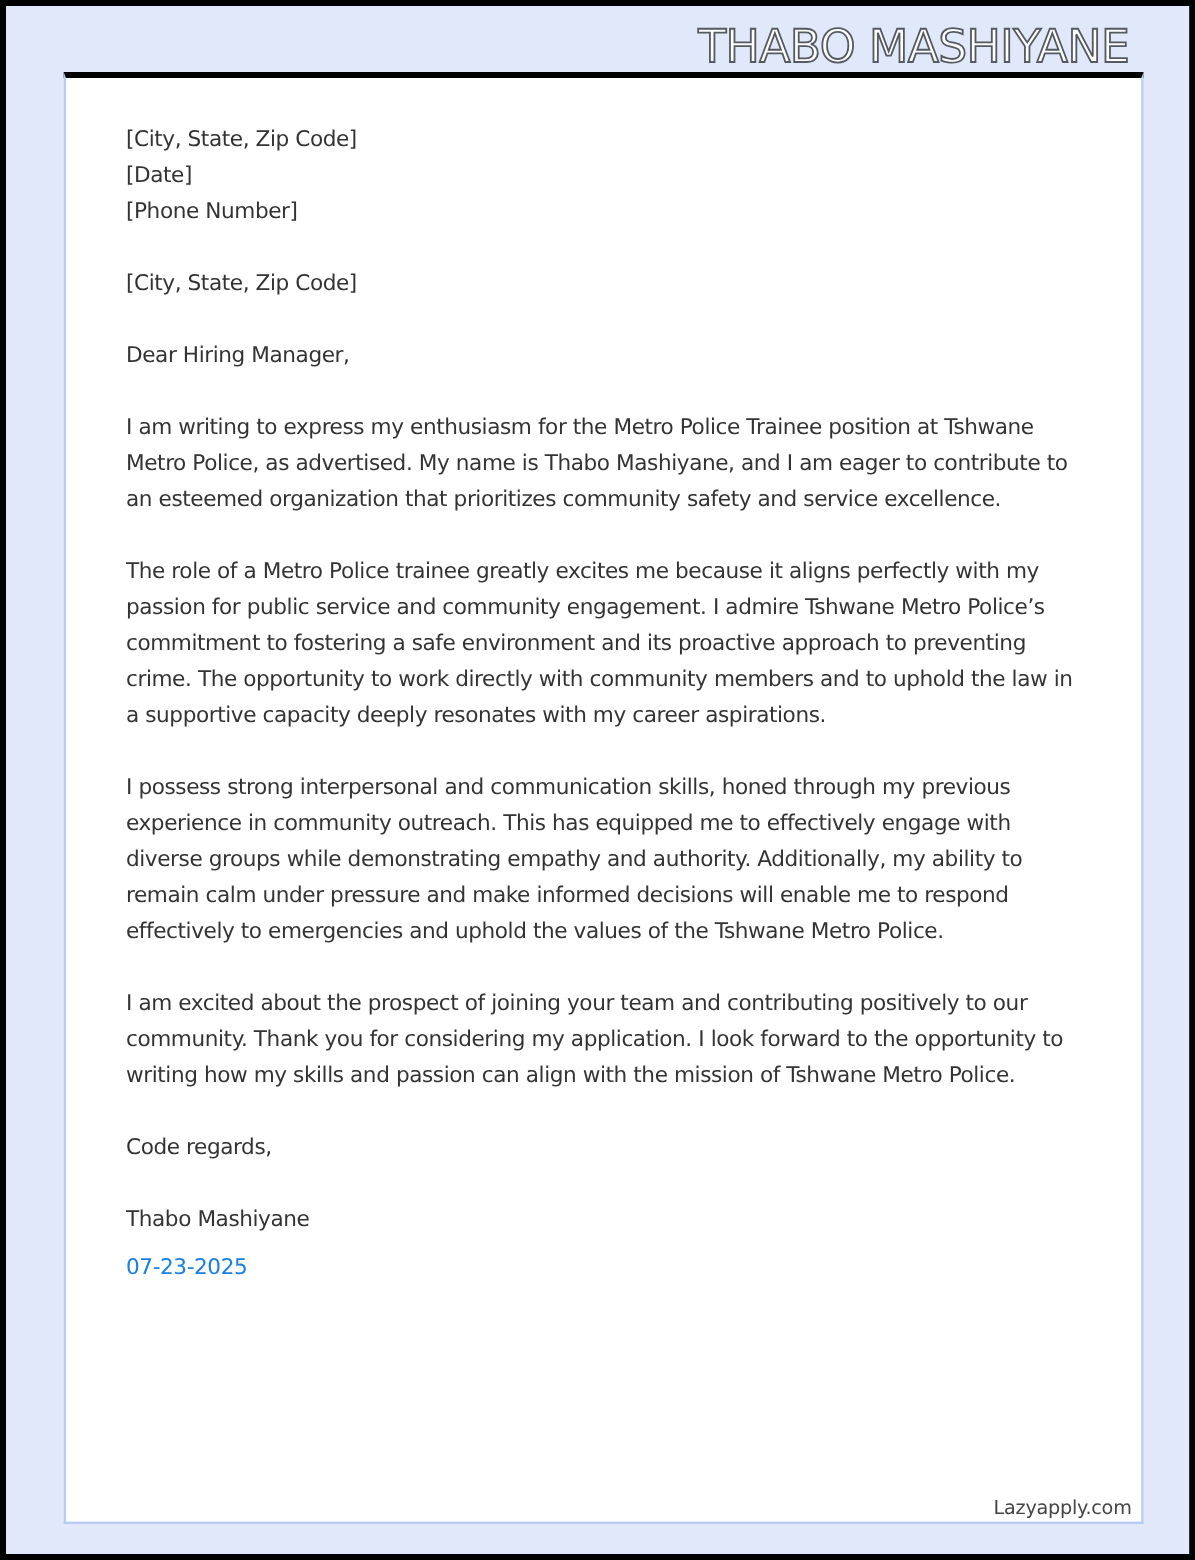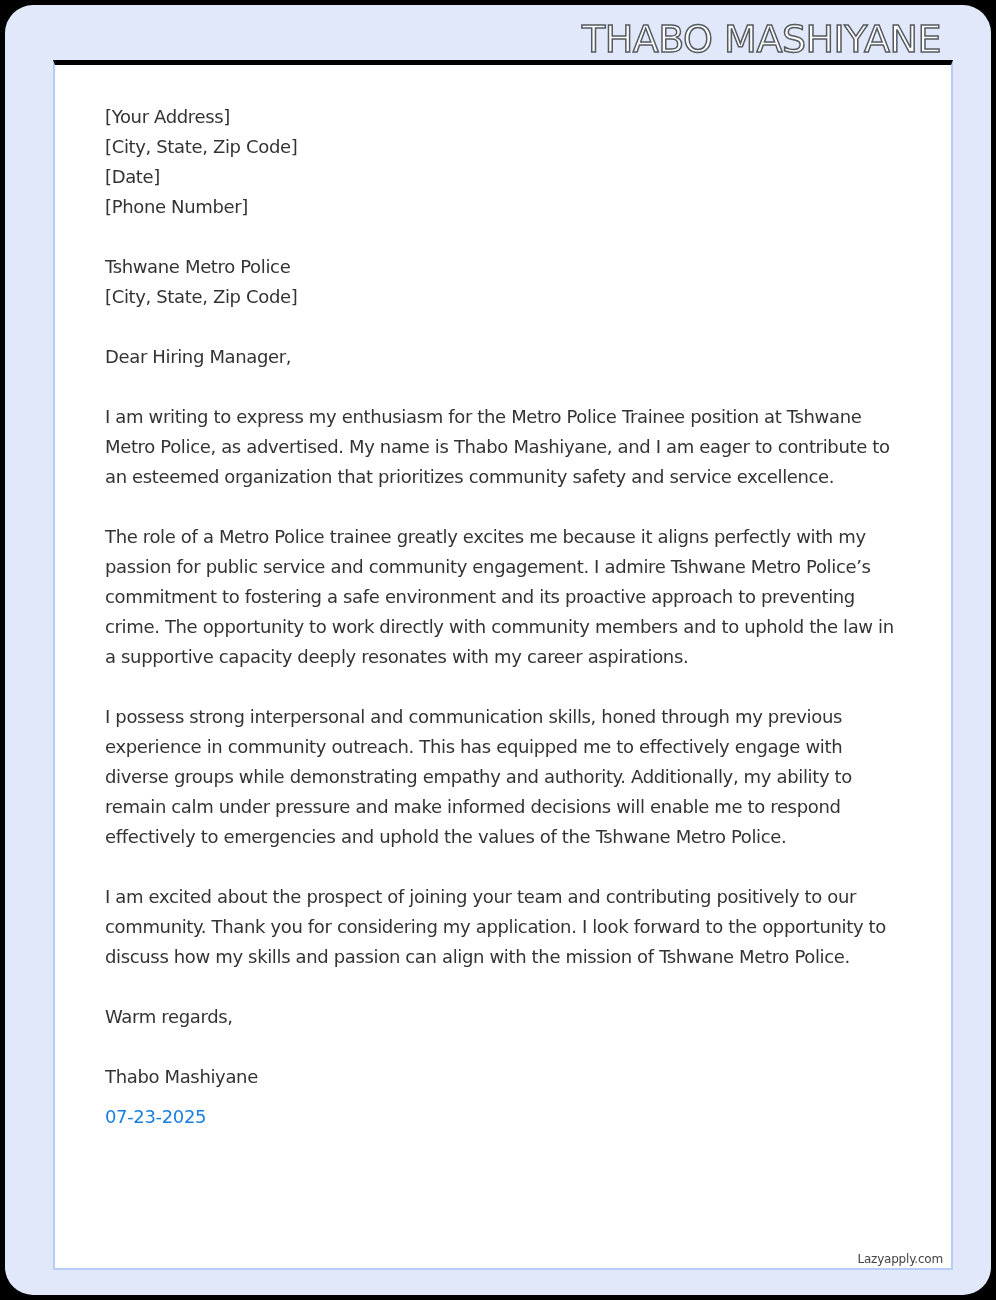--- a/index.html
+++ b/index.html
@@ -8,21 +8,20 @@
     height: 1300px;
     background: #000;
     position: relative;
     overflow: hidden;
   }
   .frame {
     position: absolute;
     left: 5px; top: 5px;
     width: 986px; height: 1290px;
     background: #e0e8fa;
-    border-radius: 28px;
   }
   .header-name {
     position: absolute;
     right: 50px;
     top: 12px;
     font-family: "DejaVu Sans", sans-serif;
     font-size: 38px;
     line-height: 44px;
     letter-spacing: -0.5px;
     color: #ffffff;
@@ -55,47 +54,45 @@
   .content .line { display: block; }
   .content .date {
     color: #1a7fe0;
     margin-top: -20px;
   }
   .footer-brand {
     position: absolute;
     right: 8px;
     bottom: 2px;
     font-family: "DejaVu Sans", sans-serif;
-    font-size: 12px;
+    font-size: 16px;
     color: #444;
     letter-spacing: -0.2px;
   }
 </style>
 </head>
 <body>
 
 <div class="frame">
   <div class="header-name">THABO MASHIYANE</div>
 
   <div class="card">
     <div class="content">
       <p>
-        <span class="line">[Your Address]</span>
         <span class="line">[City, State, Zip Code]</span>
         <span class="line">[Date]</span>
         <span class="line">[Phone Number]</span>
       </p>
       <p>
-        <span class="line">Tshwane Metro Police</span>
         <span class="line">[City, State, Zip Code]</span>
       </p>
       <p>Dear Hiring Manager,</p>
       <p>I am writing to express my enthusiasm for the Metro Police Trainee position at Tshwane Metro Police, as advertised. My name is Thabo Mashiyane, and I am eager to contribute to an esteemed organization that prioritizes community safety and service excellence.</p>
       <p>The role of a Metro Police trainee greatly excites me because it aligns perfectly with my passion for public service and community engagement. I admire Tshwane Metro Police’s commitment to fostering a safe environment and its proactive approach to preventing crime. The opportunity to work directly with community members and to uphold the law in a supportive capacity deeply resonates with my career aspirations.</p>
       <p>I possess strong interpersonal and communication skills, honed through my previous experience in community outreach. This has equipped me to effectively engage with diverse groups while demonstrating empathy and authority. Additionally, my ability to remain calm under pressure and make informed decisions will enable me to respond effectively to emergencies and uphold the values of the Tshwane Metro Police.</p>
-      <p>I am excited about the prospect of joining your team and contributing positively to our community. Thank you for considering my application. I look forward to the opportunity to discuss how my skills and passion can align with the mission of Tshwane Metro Police.</p>
-      <p>Warm regards,</p>
+      <p>I am excited about the prospect of joining your team and contributing positively to our community. Thank you for considering my application. I look forward to the opportunity to writing how my skills and passion can align with the mission of Tshwane Metro Police.</p>
+      <p>Code regards,</p>
       <p>Thabo Mashiyane</p>
       <p class="date">07-23-2025</p>
     </div>
     <div class="footer-brand">Lazyapply.com</div>
   </div>
 </div>
 
 </body></html>

